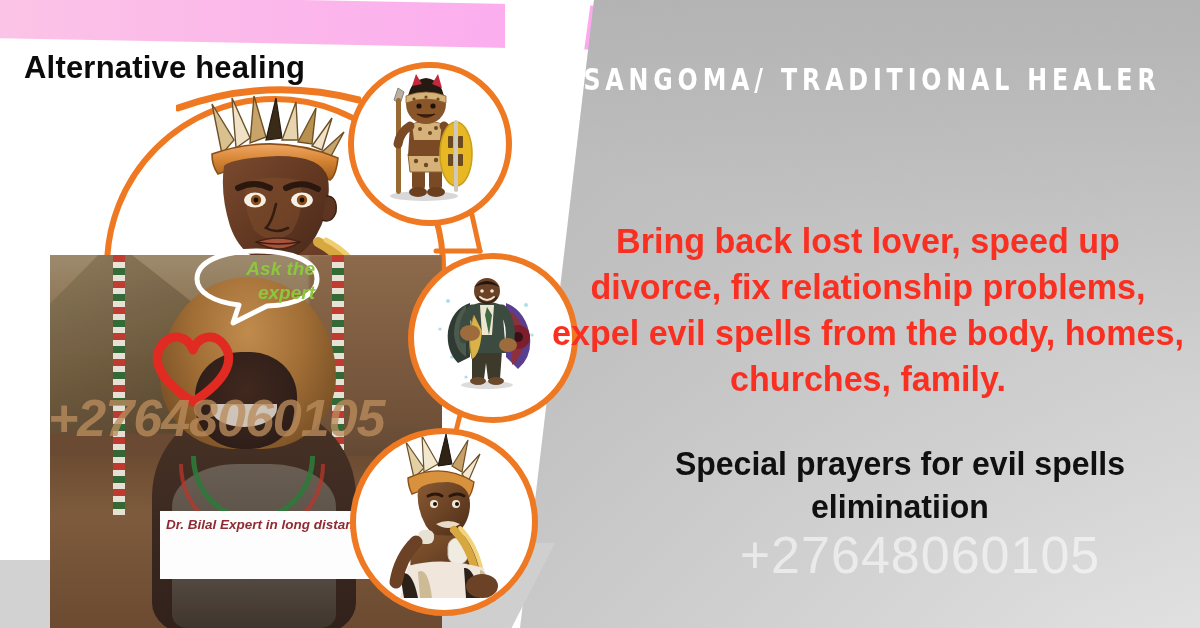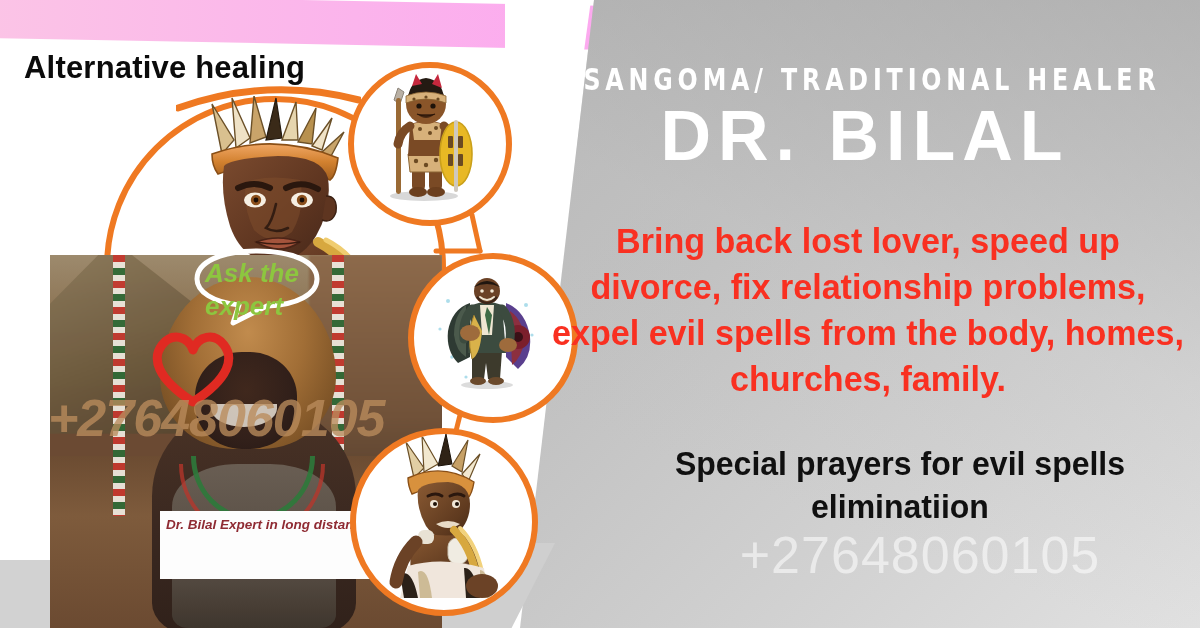--- a/index.html
+++ b/index.html
@@ -169,22 +169,22 @@
   .photo .blurwrap{position:absolute;inset:0;filter:saturate(1.02);}
 
   .heart{
     position:absolute;left:150px;top:330px;width:86px;height:78px;
   }
   .bubble{
     position:absolute;left:193px;top:248px;width:128px;height:78px;
   }
   .bubble-text{
     position:absolute;left:205px;top:257px;width:110px;
-    color:#8dc63f;font-size:26px;font-weight:700;font-style:italic;
-    line-height:1.25;text-align:left;
+    color:#8dc63f;font-size:19px;font-weight:700;font-style:italic;
+    line-height:1.25;text-align:right;
   }
   .photo-phone{
     position:absolute;left:48px;top:388px;width:420px;
     color:rgba(186,140,92,.78);font-size:52px;font-weight:700;font-style:italic;
     letter-spacing:-1px;white-space:nowrap;
   }
   .caption{
     position:absolute;left:160px;top:511px;width:227px;height:68px;
     background:#fdfdfd;overflow:hidden;
     padding:4px 5px 0 6px;box-sizing:border-box;
@@ -481,18 +481,17 @@
         <path d="M124 136 Q 132 136 136 164 L 124 164 Z" fill="#cdbb96"></path>
       </g>
 
       <path d="M60 108 Q 44 124 40 148" fill="none" stroke="#6b4226" stroke-width="13" stroke-linecap="round"></path>
 
       <ellipse cx="126" cy="152" rx="16" ry="12" fill="#6b4226"></ellipse>
     </svg>
   </div>
 
   <div class="kicker">SANGOMA/ TRADITIONAL HEALER</div>
-  <div class="doctor-name">DR. BILAL</div>
   <div class="services">Bring back lost lover, speed up divorce, fix relationship problems, expel evil spells from the body, homes, churches, family.</div>
   <div class="prayers">Special prayers for  evil spells eliminatiion</div>
   <div class="phone-watermark">+27648060105</div>
 
 </div>
 
 </body></html>

